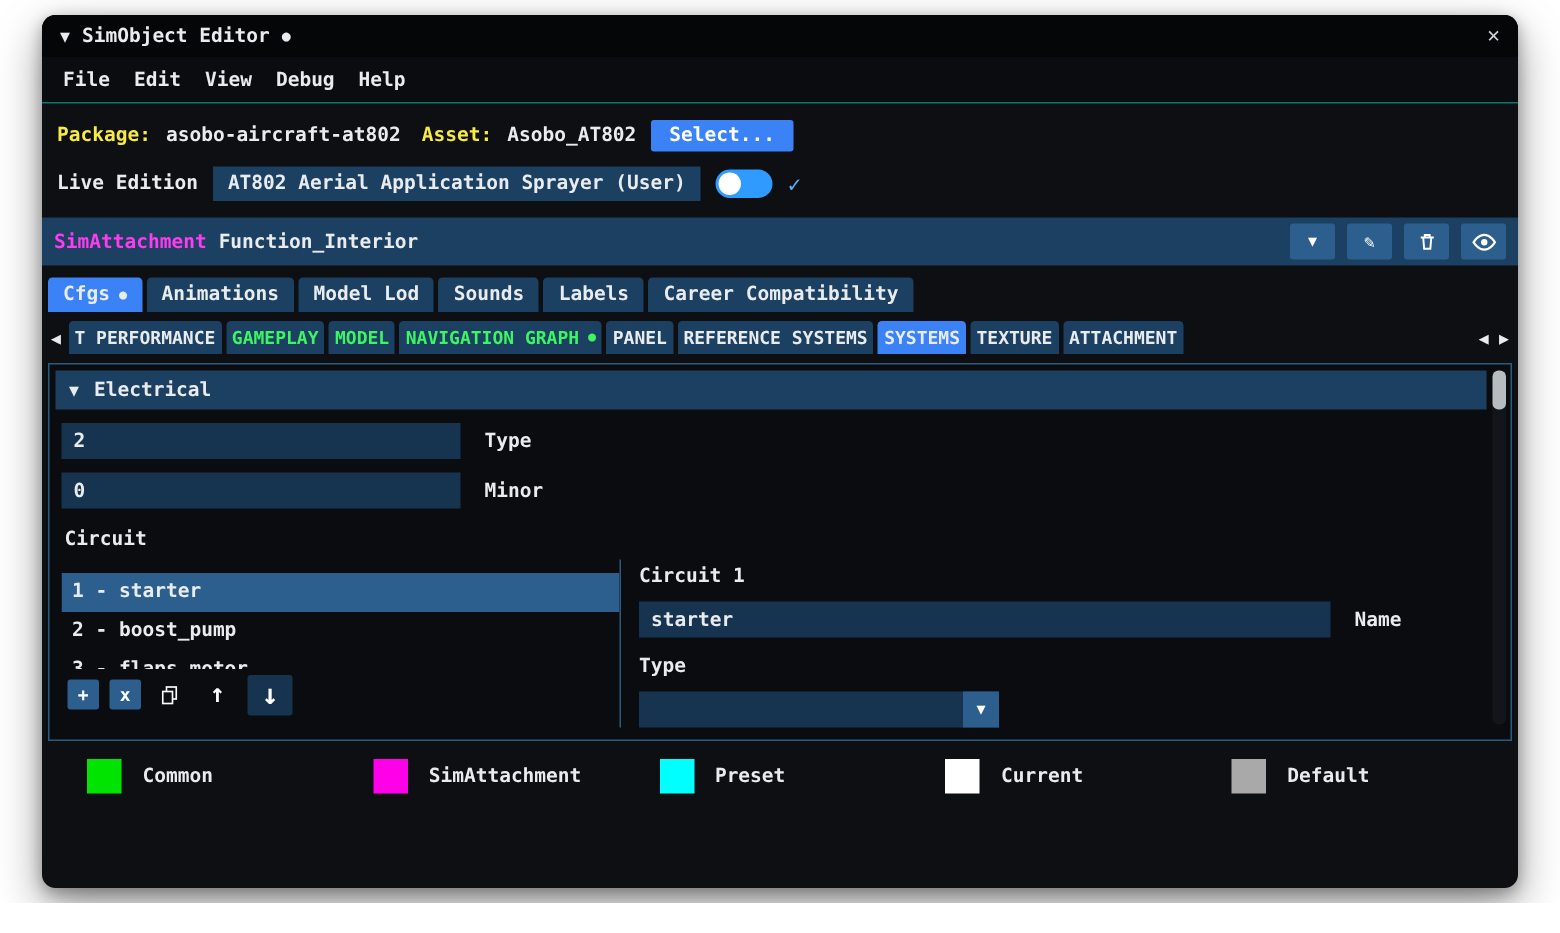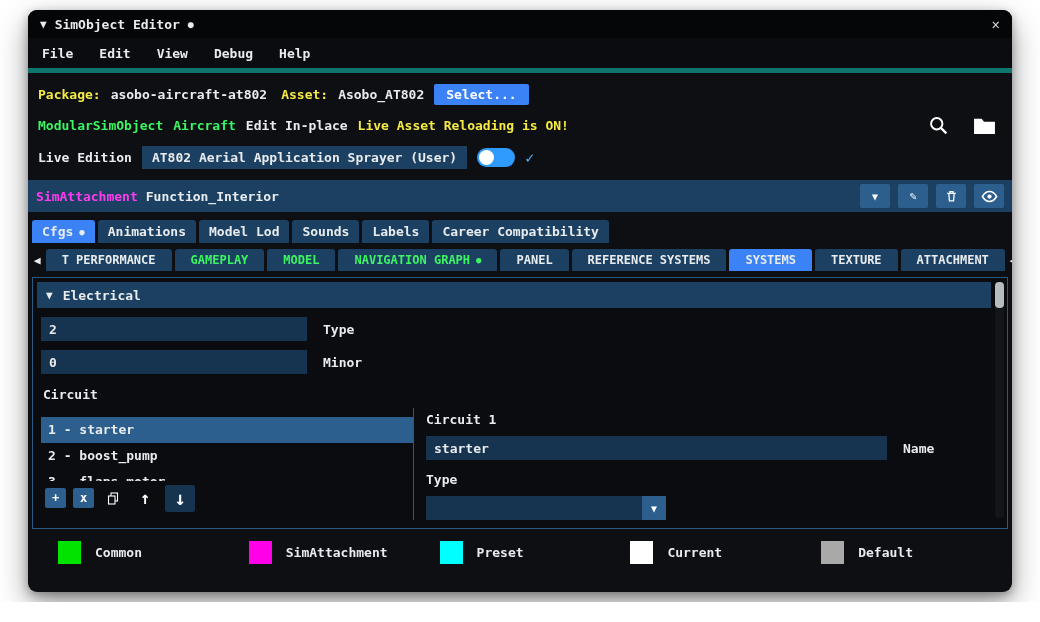--- a/index.html
+++ b/index.html
@@ -10,21 +10,21 @@
     box-shadow:0 12px 30px rgba(0,0,0,.40),0 3px 10px rgba(0,0,0,.30);
     color:#e9ecee;font-size:13px;font-weight:700;
     display:flex;flex-direction:column;
   }
   
   .titlebar{height:28px;display:flex;align-items:center;gap:8px;padding:0 12px;background:#050608;flex:none;}
   .titlebar .tri{font-size:11px;color:#e9ecee;cursor:pointer;}
   .titlebar .dot{color:#e9ecee;font-size:10px;}
   .spacer{flex:1;}
   .close{color:#cfd3d6;cursor:pointer;font-size:14px;}
-  .menubar{height:30px;display:flex;align-items:center;gap:26px;padding:0 14px;background:#0a0c0f;border-bottom:5px solid #0f766e;flex:none;}
+  .menubar{height:30px;display:flex;align-items:center;gap:16px;padding:0 14px;background:#0a0c0f;border-bottom:1px solid #0f766e;flex:none;}
   .menu-item{cursor:pointer;}
   
   .row{display:flex;align-items:center;gap:10px;padding:5px 10px;flex:none;}
   .yellow{color:#f6ea45;}
   .green{color:#3df463;}
   .magenta{color:#ff3bf0;}
   .btn{background:#3b82f6;color:#fff;border:none;border-radius:2px;padding:3px 12px;font:inherit;cursor:pointer;}
   .value-box{background:#1c4062;padding:4px 10px;}
   .toggle{width:38px;height:19px;border-radius:10px;background:#2f9bff;position:relative;cursor:pointer;display:inline-block;flex:none;}
   .toggle .knob{position:absolute;left:2px;top:2px;width:15px;height:15px;border-radius:50%;background:#fff;}
@@ -33,21 +33,21 @@
   
   .attachment-bar{margin-top:6px;height:32px;background:#1c4062;display:flex;align-items:center;gap:8px;padding:0 8px;flex:none;}
   .sq-btn{width:30px;height:24px;background:#2d5f8e;border:none;border-radius:2px;color:#fff;font:inherit;font-size:12px;cursor:pointer;display:flex;align-items:center;justify-content:center;}
   
   .tabs{display:flex;gap:3px;padding:0 4px;align-items:flex-end;flex:none;}
   .tabs-main{margin-top:8px;}
   .tab{background:#1c4062;padding:4px 10px;border-radius:3px 3px 0 0;cursor:pointer;display:flex;align-items:center;gap:6px;white-space:nowrap;}
   .tab.active{background:#3b82f6;}
   .tab .dot{font-size:9px;}
   .tabs-sub{margin-top:6px;font-size:12px;overflow:hidden;}
-  .tabs-sub .tab{padding:4px 16px;}
+  .tabs-sub .tab{padding:4px 4px;}
   .scroll-arrow{color:#e9ecee;font-size:11px;cursor:pointer;padding:4px 2px;flex:none;}
   
   .content{margin:6px 4px 0;border:1px solid #2b5a80;height:246px;position:relative;overflow:hidden;padding:4px 16px 0 4px;flex:none;background:#0a0c0f;}
   .section-header{height:26px;background:#1c4062;display:flex;align-items:center;gap:10px;padding:0 9px;cursor:pointer;}
   .section-header .tri{font-size:11px;}
   .field-row{display:flex;align-items:center;margin:9px 0 0 4px;}
   .field-input{width:250px;height:24px;background:#16344f;border:none;color:#e9ecee;font:inherit;padding:0 8px;}
   .field-label{margin-left:16px;}
   .circuit-label{margin:13px 0 6px 6px;}
   .circuit-area{display:flex;margin-left:4px;align-items:center;}
@@ -96,38 +96,20 @@
   </div>
 
   <div class="row" style="margin-top:6px;">
     <span class="yellow">Package:</span>
     <span>asobo-aircraft-at802</span>
     <span class="yellow" style="margin-left:4px;">Asset:</span>
     <span>Asobo_AT802</span>
     <button class="btn">Select...</button>
   </div>
 
-  <div class="row">
-    <span class="green">ModularSimObject</span>
-    <span class="green">Aircraft</span>
-    <span>Edit In-place</span>
-    <span class="yellow">Live Asset Reloading is ON!</span>
-    <span class="spacer"></span>
-    <button class="icon-btn">
-      <svg width="21" height="21" viewBox="0 0 24 24">
-          <circle cx="10" cy="10" r="6.5" fill="none" stroke="#fff" stroke-width="2.2"></circle>
-          <line x1="15" y1="15" x2="21" y2="21" stroke="#fff" stroke-width="2.6"></line>
-        </svg>
-    </button>
-    <button class="icon-btn" style="margin-left:14px;margin-right:6px;">
-      <svg width="23" height="19" viewBox="0 0 24 20">
-          <path d="M1 3h8l2.5 3H23v13H1z" fill="#fff"></path>
-        </svg>
-    </button>
-  </div>
 
   <div class="row">
     <span>Live Edition</span>
     <span class="value-box">AT802 Aerial Application Sprayer (User)</span>
     <span class="toggle">
         <span class="knob"></span>
       </span>
     <span class="check">✓</span>
   </div>
 

